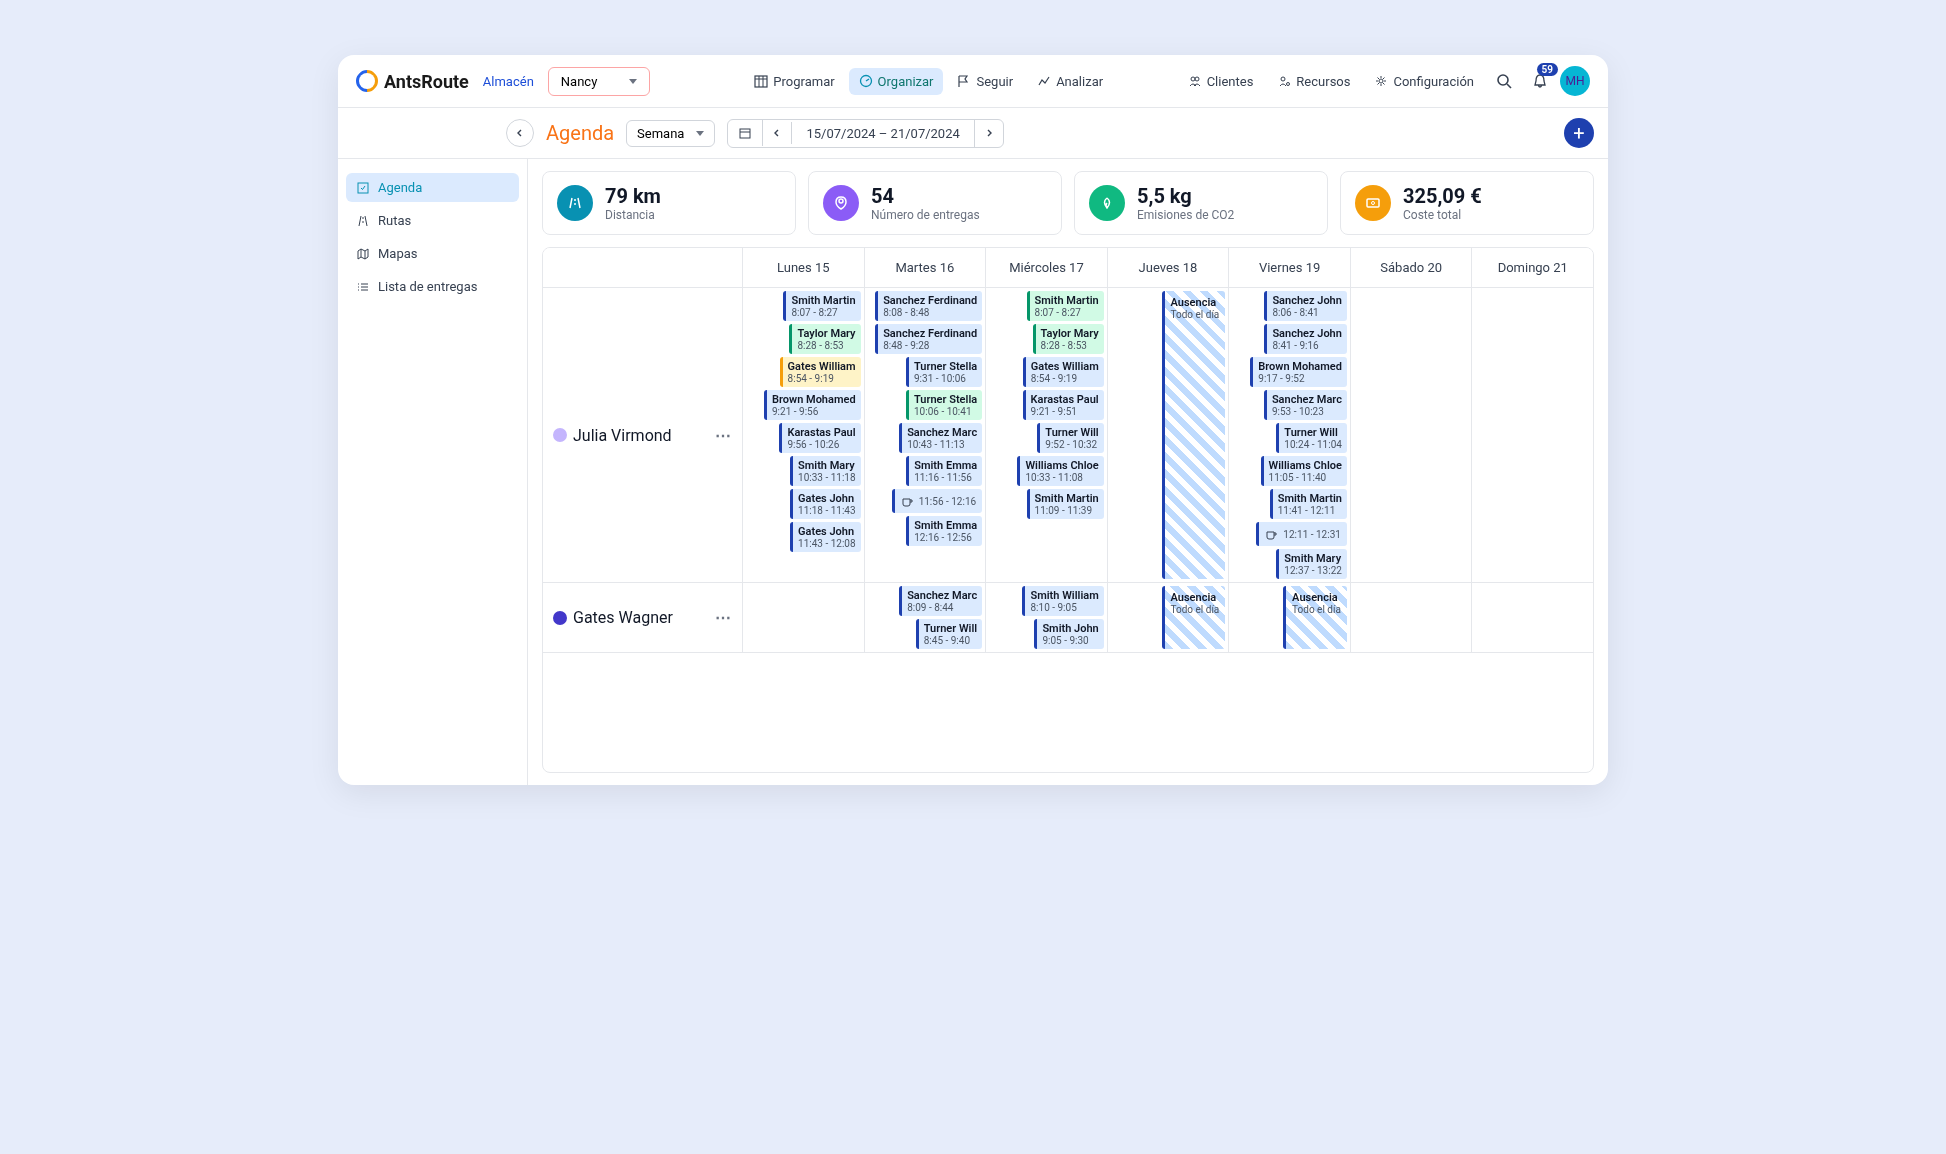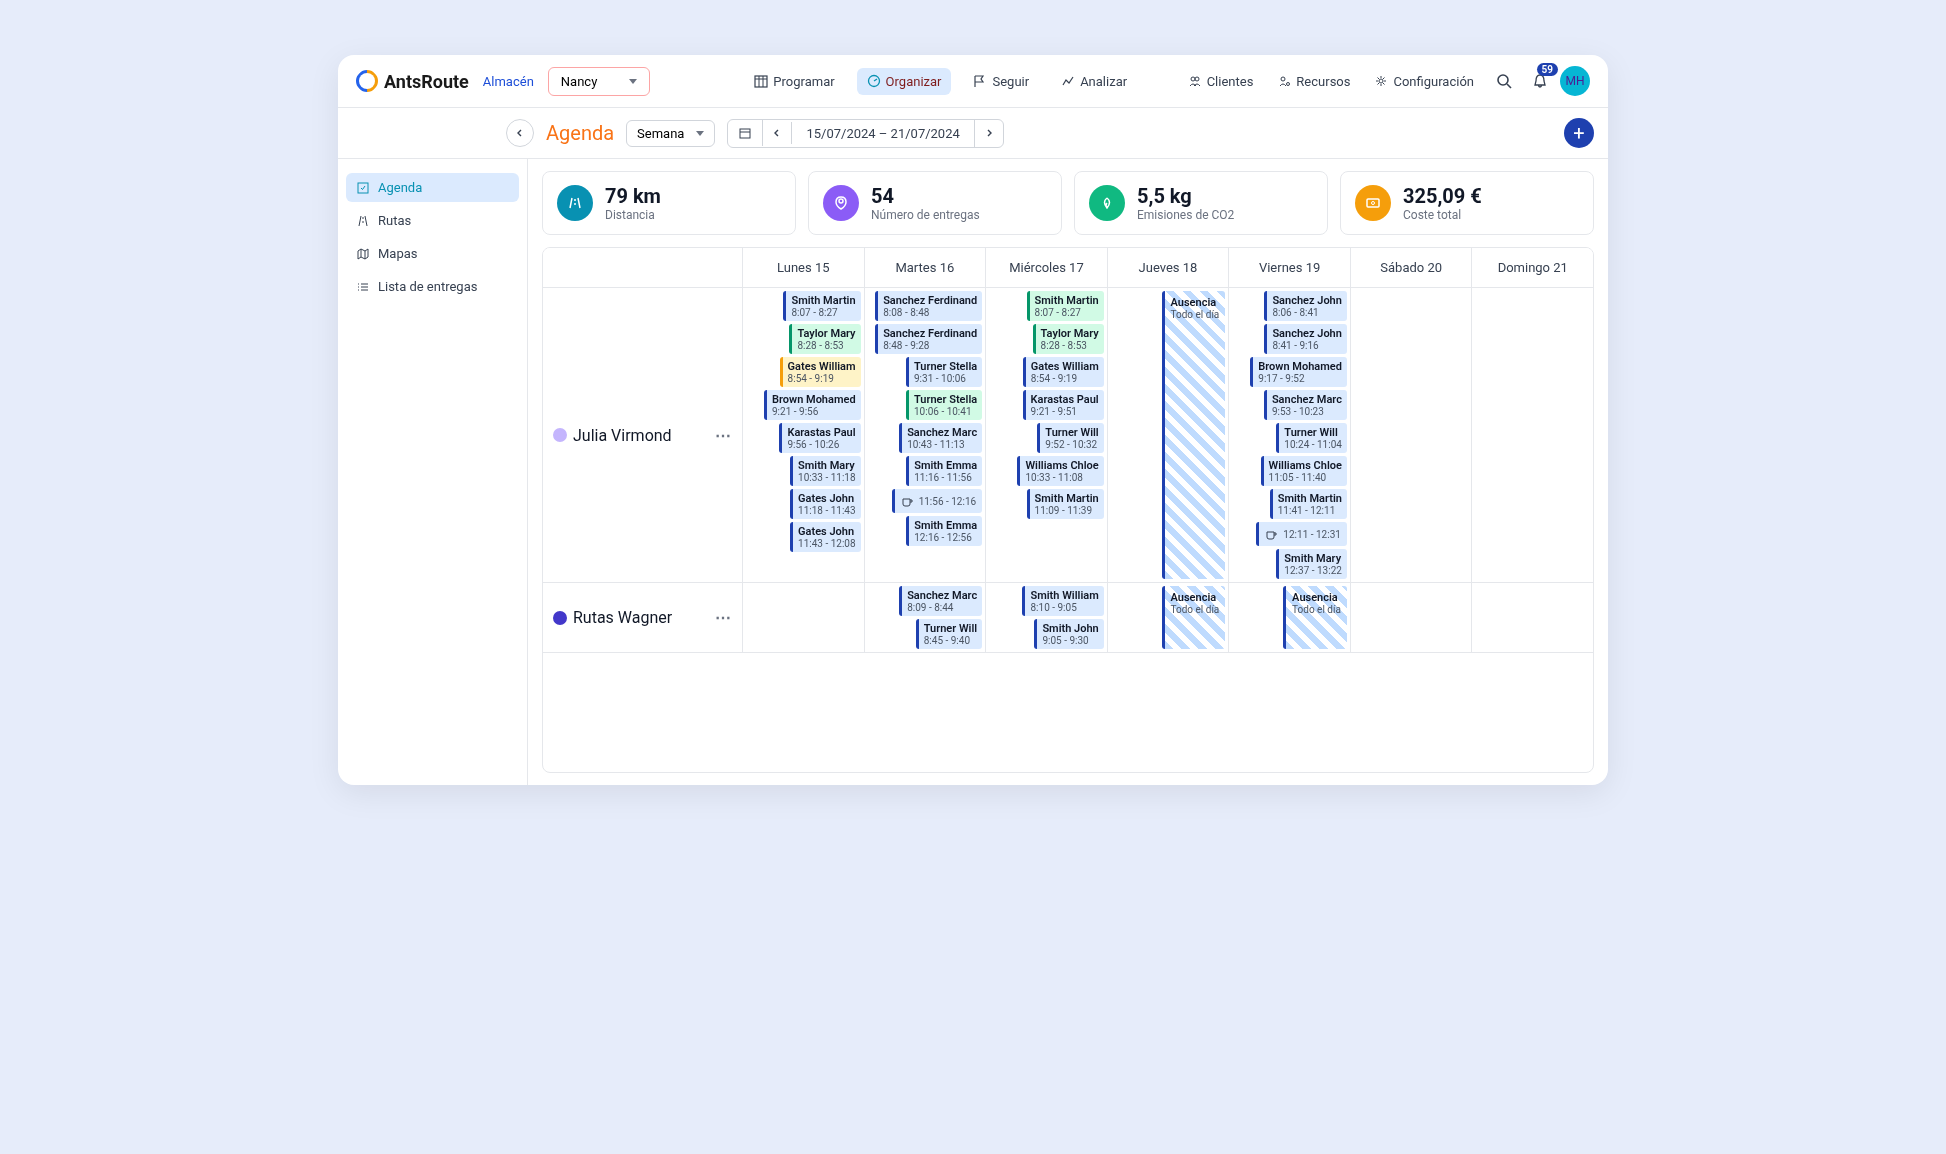--- a/index.html
+++ b/index.html
@@ -4,23 +4,23 @@
 <style>
 * { margin: 0; padding: 0; box-sizing: border-box; font-family: -apple-system, BlinkMacSystemFont, 'Segoe UI', Roboto, sans-serif; }
 body { background: #E6ECFA; padding: 55px; display: flex; justify-content: center; align-items: flex-start; }
 .app-window { width: 1270px; height: 730px; background: #fff; border-radius: 16px; overflow: hidden; box-shadow: 0 8px 32px rgba(0,0,0,0.08); display: flex; flex-direction: column; }
 .topbar { display: flex; align-items: center; padding: 10px 18px; border-bottom: 1px solid #e5e7eb; gap: 14px; }
 .logo { display: flex; align-items: center; gap: 6px; font-weight: 700; font-size: 18px; color: #1a1a1a; }
 .logo-icon { width: 22px; height: 22px; border: 3px solid #2563eb; border-radius: 50%; border-bottom-color: #f59e0b; border-right-color: #f59e0b; transform: rotate(-45deg); }
 .topbar-label { font-size: 13px; color: #1d4ed8; }
 .dropdown { display: flex; align-items: center; gap: 32px; padding: 6px 12px; border: 1px solid #fca5a5; border-radius: 6px; font-size: 13px; cursor: pointer; }
 .chevron-down { width: 0; height: 0; border-left: 4px solid transparent; border-right: 4px solid transparent; border-top: 5px solid #6b7280; }
-.nav-main { display: flex; gap: 12px; margin-left: 80px; }
+.nav-main { display: flex; gap: 4px; margin-left: 80px; }
 .nav-item { display: flex; align-items: center; gap: 5px; padding: 6px 10px; border-radius: 6px; font-size: 13px; cursor: pointer; color: #374151; }
-.nav-item.active { background: #dbeafe; color: #7f1d1d; justify-content: center; }
+.nav-item.active { background: #dbeafe; color: #0f766e; justify-content: center; }
 .nav-right { display: flex; gap: 4px; margin-left: auto; align-items: center; }
 .icon-btn { width: 32px; height: 32px; display: flex; align-items: center; justify-content: center; cursor: pointer; position: relative; }
 .badge { position: absolute; top: -2px; right: -2px; background: #1e40af; color: #fff; font-size: 10px; font-weight: 600; padding: 1px 5px; border-radius: 10px; }
 .avatar { width: 30px; height: 30px; border-radius: 50%; background: #06b6d4; color: #4c1d95; font-weight: 400; font-size: 12px; display: flex; align-items: center; justify-content: center; }
 .subbar { display: flex; align-items: center; padding: 10px 14px 10px 6px; border-bottom: 1px solid #e5e7eb; gap: 12px; }
 .round-btn { width: 28px; height: 28px; border: 1px solid #d1d5db; border-radius: 50%; display: flex; align-items: center; justify-content: center; cursor: pointer; background: #fff; }
 .subbar-title { font-size: 20px; color: #f97316; font-weight: 400; }
 .small-dropdown { display: flex; align-items: center; gap: 12px; padding: 5px 10px; border: 1px solid #d1d5db; border-radius: 6px; font-size: 13px; cursor: pointer; }
 .date-nav { display: flex; align-items: center; border: 1px solid #d1d5db; border-radius: 6px; overflow: hidden; }
 .date-nav-btn { padding: 6px 10px; cursor: pointer; border-right: 1px solid #d1d5db; display: flex; align-items: center; justify-content: center; }
@@ -422,21 +422,21 @@
                   <div class="event-name">Smith Mary</div>
                   <div class="event-time">12:37 - 13:22</div>
                 </div>
               </div>
               <div class="cal-day"></div>
               <div class="cal-day"></div>
             </div>
             <div class="cal-row">
               <div class="cal-driver">
                 <div class="driver-dot" style="background:#4338ca;border-color:#4338ca"></div>
-                <span>Rutas Wagner</span>
+                <span>Gates Wagner</span>
                 <span class="driver-menu">⋯</span>
               </div>
               <div class="cal-day"></div>
               <div class="cal-day">
                 <div class="event blue">
                   <div class="event-name">Sanchez Marc</div>
                   <div class="event-time">8:09 - 8:44</div>
                 </div>
                 <div class="event blue">
                   <div class="event-name">Turner Will</div>

